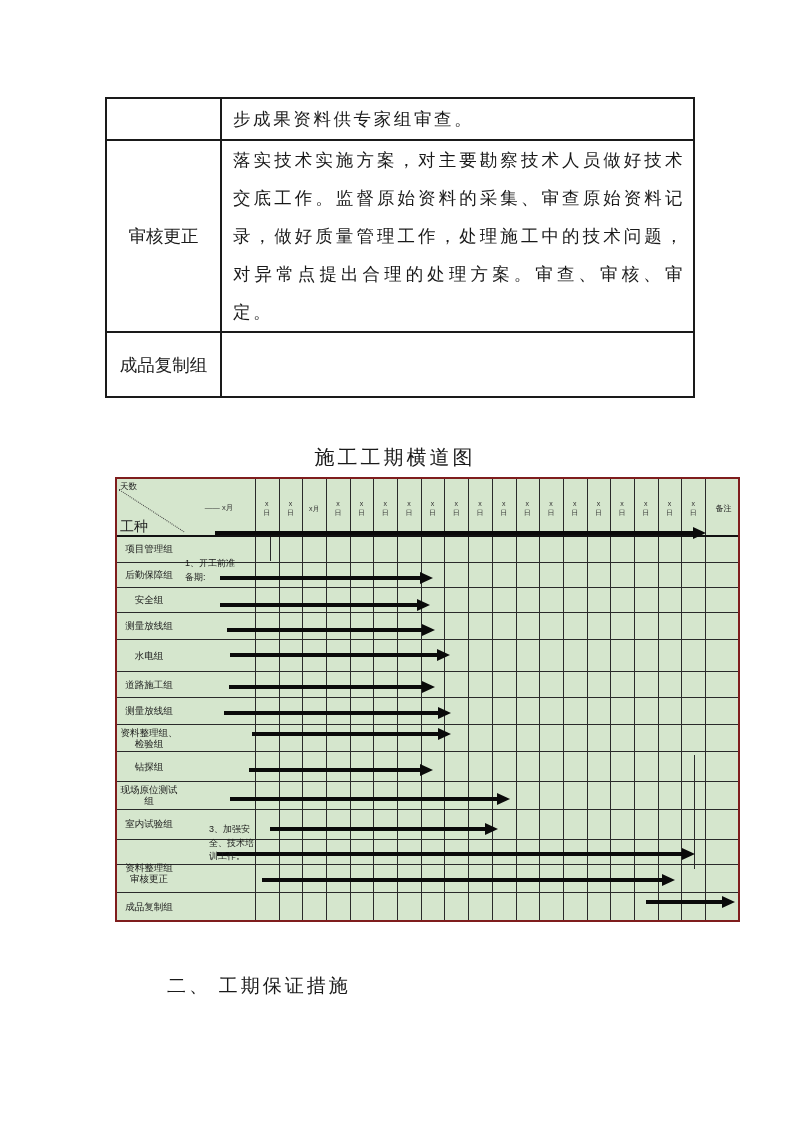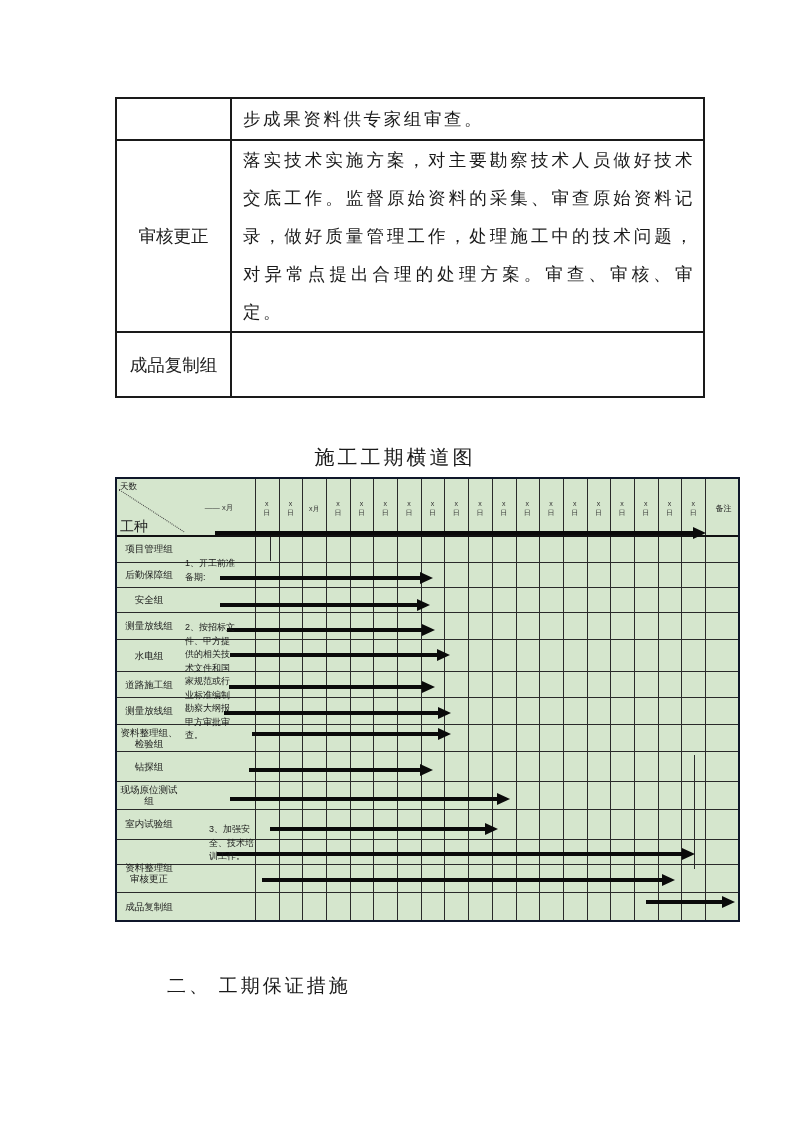--- a/index.html
+++ b/index.html
@@ -2,35 +2,35 @@
 <html><head>
 <meta charset="utf-8">
 <style>
   html,body{margin:0;padding:0;}
   body{
     width:793px;height:1122px;position:relative;background:#ffffff;
     font-family:"Liberation Serif","DejaVu Serif",serif;color:#1a1a1a;
     overflow:hidden;
   }
   
-  .doc-table{position:absolute;left:115px;top:97px;border-collapse:collapse;table-layout:fixed;}
+  .doc-table{position:absolute;left:105px;top:97px;border-collapse:collapse;table-layout:fixed;}
   .doc-table td{border:2px solid #1a1a1a;vertical-align:middle;padding:0;}
   .doc-table .c-label{width:113px;text-align:center;font-size:17.5px;line-height:30px;}
   .doc-table .c-body{width:452px;font-size:17.5px;letter-spacing:2.6px;line-height:38px;
     text-align:justify;padding:0 8px 0 11px;}
   .row-a{height:42px;}
   .row-b{height:191px;}
   .row-c{height:65px;}
   
   .chart-title{position:absolute;left:115px;top:444px;width:560px;text-align:center;
     font-size:20px;letter-spacing:3px;}
   .section-heading{position:absolute;left:167px;top:973px;font-size:19px;letter-spacing:3px;}
   
   .gantt{position:absolute;left:115px;top:477px;width:625px;height:445px;
-    background:#d5e6cd;border:2px solid #0f172a;box-sizing:border-box;
+    background:#d5e6cd;border:2px solid #7f1d1d;box-sizing:border-box;
     font-family:"Liberation Sans","DejaVu Sans",sans-serif;}
   .vline{position:absolute;width:1px;background:#2a2a2a;}
   .hline{position:absolute;height:1px;background:#2a2a2a;}
   .hline.thick{height:2px;background:#111;}
   .corner-top{position:absolute;left:3px;top:2px;font-size:8.5px;color:#222;}
   .corner-bottom{position:absolute;left:3px;top:39px;font-size:14px;color:#222;}
   .diag{position:absolute;left:2px;top:10px;width:78px;border-top:1px dotted #444;
     transform:rotate(33deg);transform-origin:0 0;}
   .month-note{position:absolute;left:66px;top:24px;width:72px;text-align:center;
     font-size:7.5px;color:#333;white-space:nowrap;}
@@ -236,17 +236,16 @@
     </div>
     <div class="task-label" style="top: 385px; height: 28px;">审核更正</div>
     <div class="task-bar" style="left: 145px; width: 401px; top: 399px;">
       <div class="head"></div>
     </div>
     <div class="task-label" style="top: 413px; height: 28px;">成品复制组</div>
     <div class="task-bar" style="left: 529px; width: 77px; top: 421px;">
       <div class="head"></div>
     </div>
     <div class="side-note" style="top: 78px;">1、开工前准备期:</div>
-    <div class="side-note" style="top: 142px;">2、按招标文件、甲方提供的相关技术文件和国家规范或行业标准编制勘察大纲报甲方审批审查。</div>
     <div class="side-note" style="top: 344px; margin-left: 24px;">3、加强安全、技术培训工作。</div>
   </div>
 
 <div class="section-heading">二、 工期保证措施</div>
 
 </body></html>

